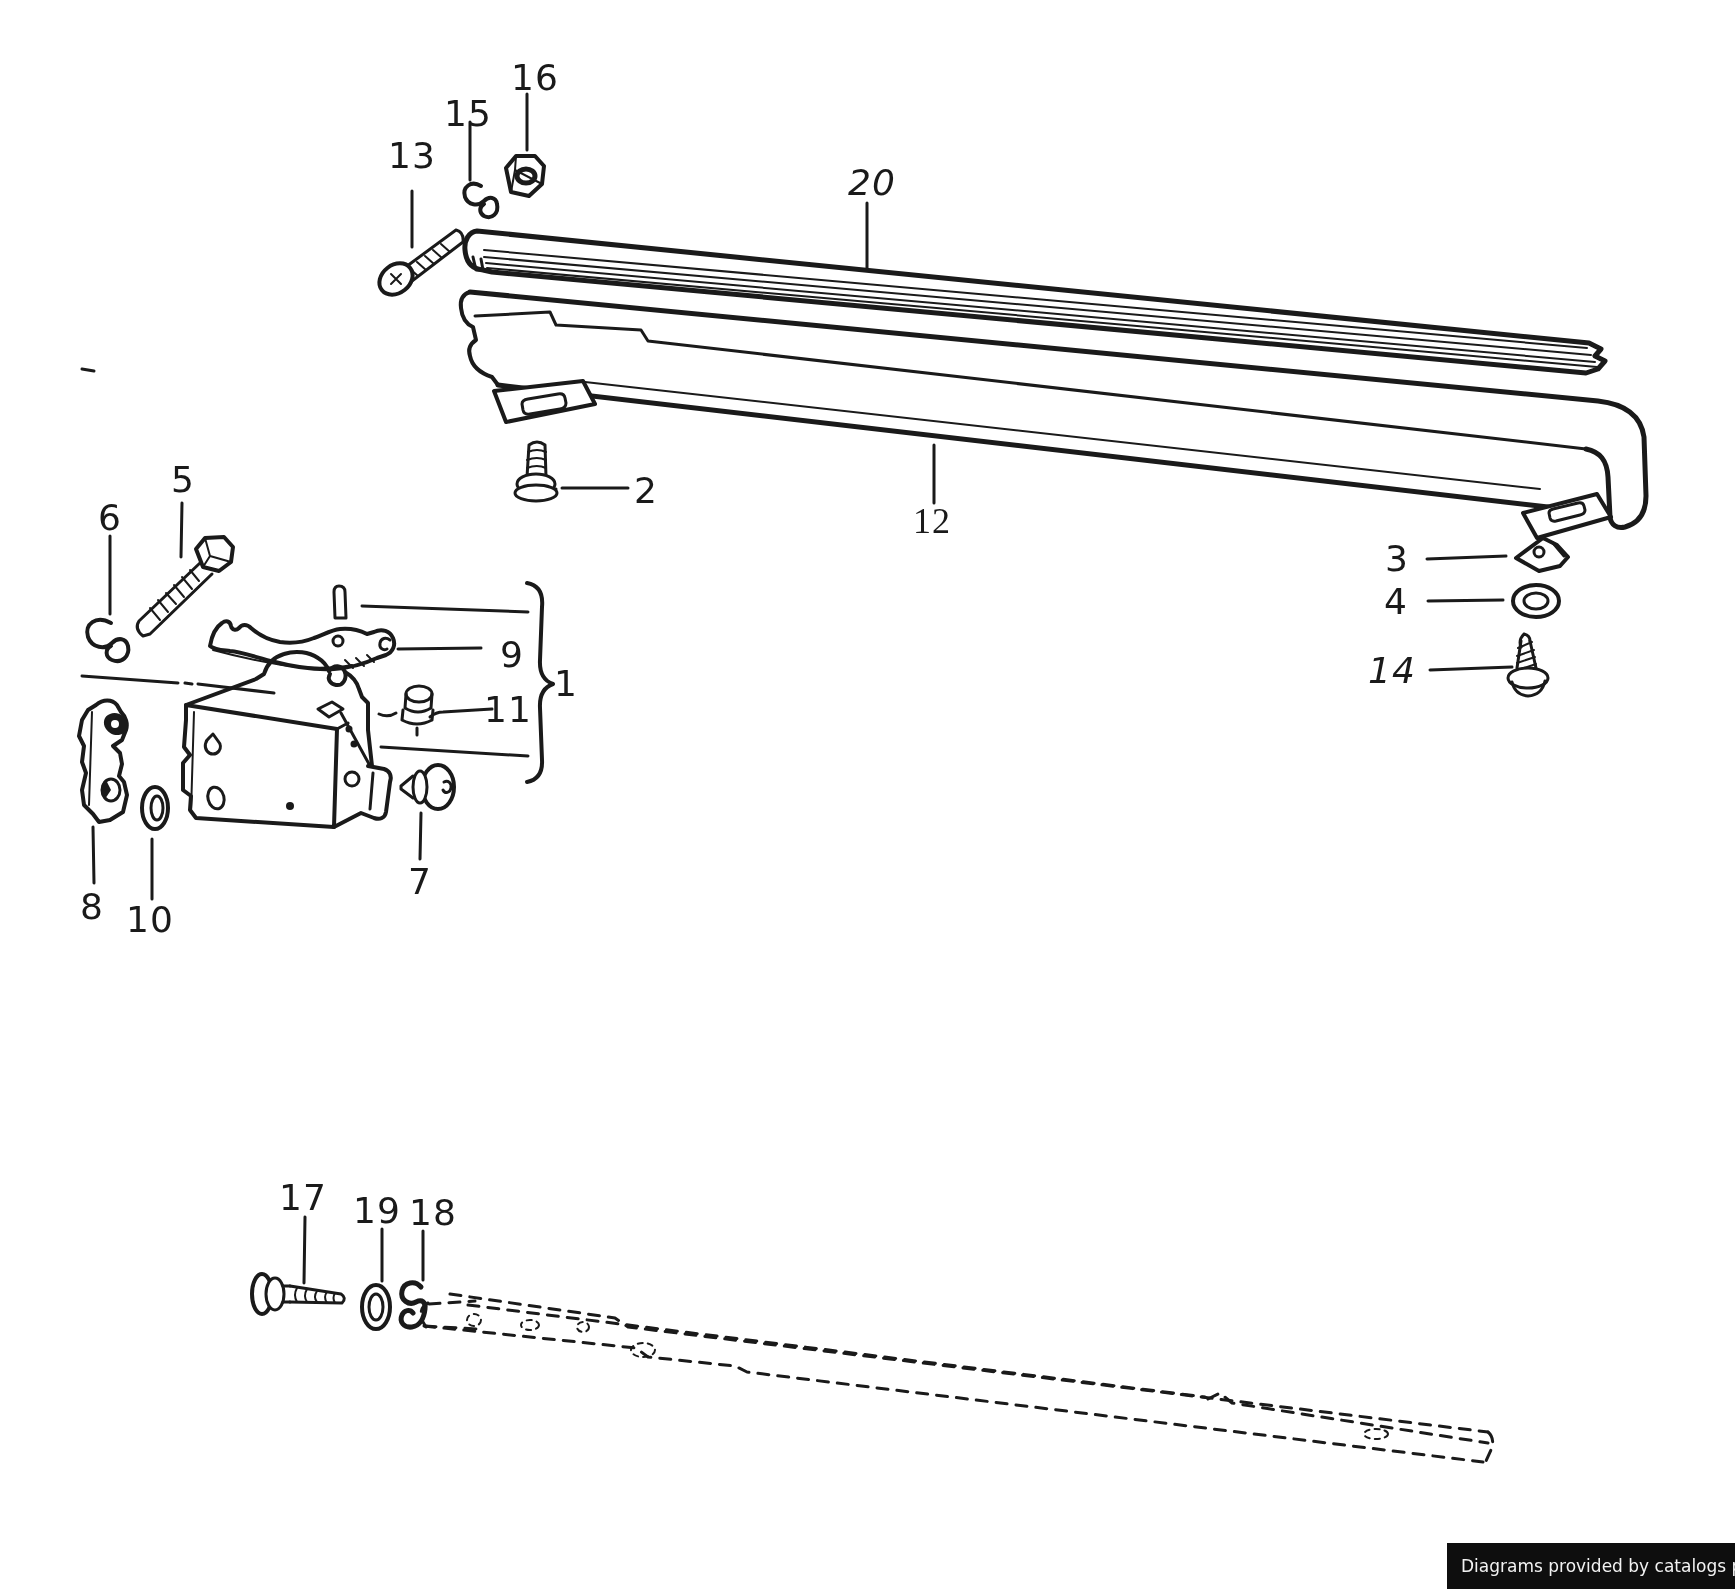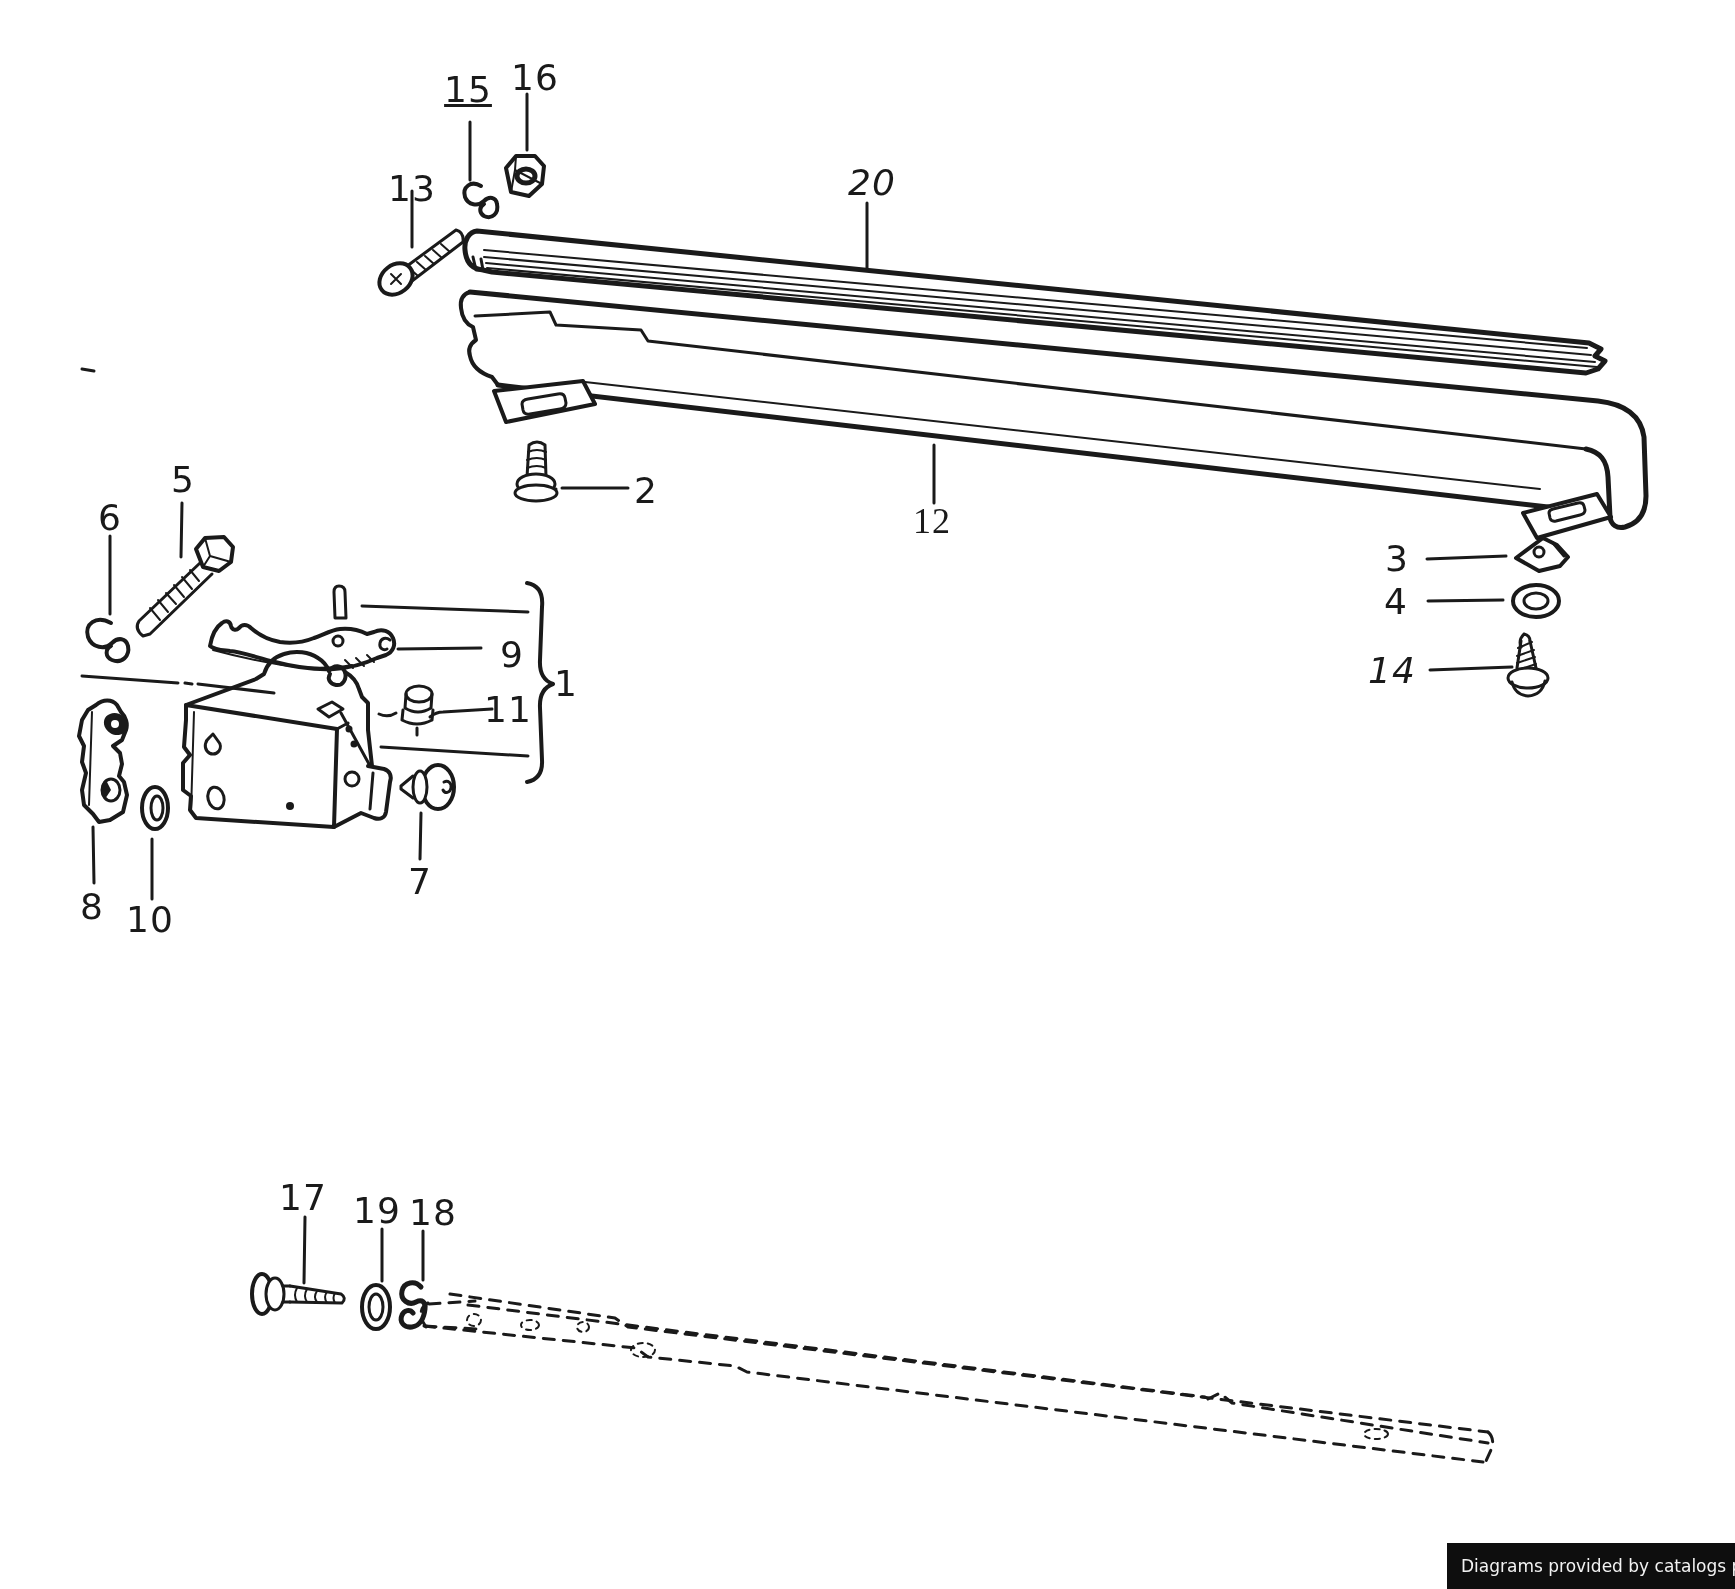--- a/index.html
+++ b/index.html
@@ -248,23 +248,23 @@
   <div class="callout" style="left: 1397px; top: 559px;">3</div>
   <div class="callout" style="left: 1396px; top: 602px;">4</div>
   <div class="callout" style="left: 183px; top: 480px;">5</div>
   <div class="callout" style="left: 110px; top: 518px;">6</div>
   <div class="callout" style="left: 420px; top: 882px;">7</div>
   <div class="callout" style="left: 92px; top: 907px;">8</div>
   <div class="callout" style="left: 512px; top: 655px;">9</div>
   <div class="callout" style="left: 150px; top: 920px;">10</div>
   <div class="callout" style="left: 508px; top: 710px;">11</div>
   <div class="callout" style="left: 932px; top: 521px; font-family: Liberation Serif, serif;">12</div>
-  <div class="callout" style="left: 412px; top: 189px;">13</div>
+  <div class="callout" style="left: 412px; top: 156px;">13</div>
   <div class="callout" style="left: 1392px; top: 671px; font-style: italic;">14</div>
-  <div class="callout" style="left: 468px; top: 90px; text-decoration: underline;">15</div>
+  <div class="callout" style="left: 468px; top: 114px;">15</div>
   <div class="callout" style="left: 535px; top: 78px;">16</div>
   <div class="callout" style="left: 303px; top: 1198px;">17</div>
   <div class="callout" style="left: 421px; top: 1213px; padding-left: 24px;">18</div>
   <div class="callout" style="left: 377px; top: 1211px;">19</div>
   <div class="callout" style="left: 872px; top: 183px; font-style: italic;">20</div>
 
   <div class="footer">Diagrams provided by catalogs parts</div>
 </div>
 
 </body></html>

